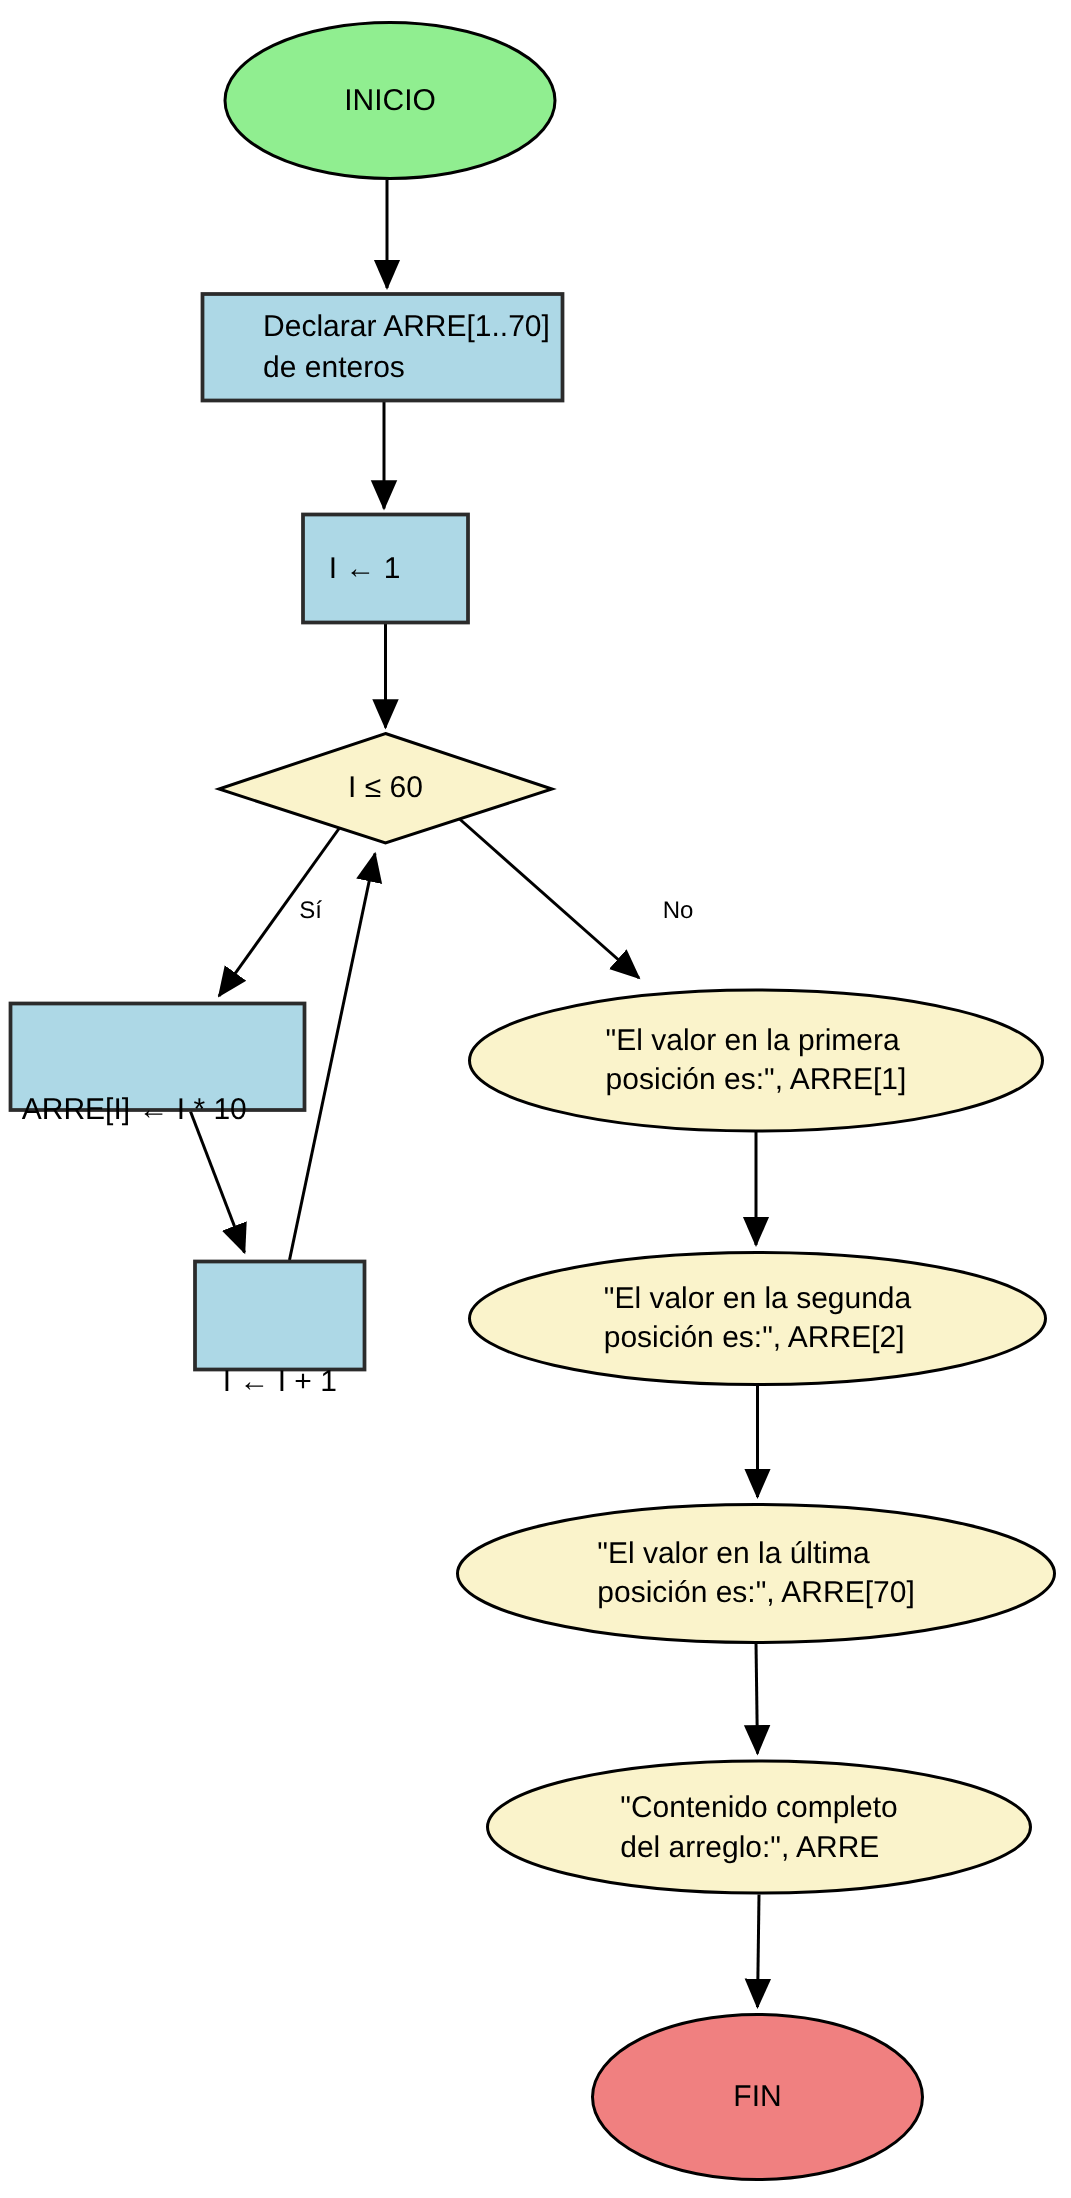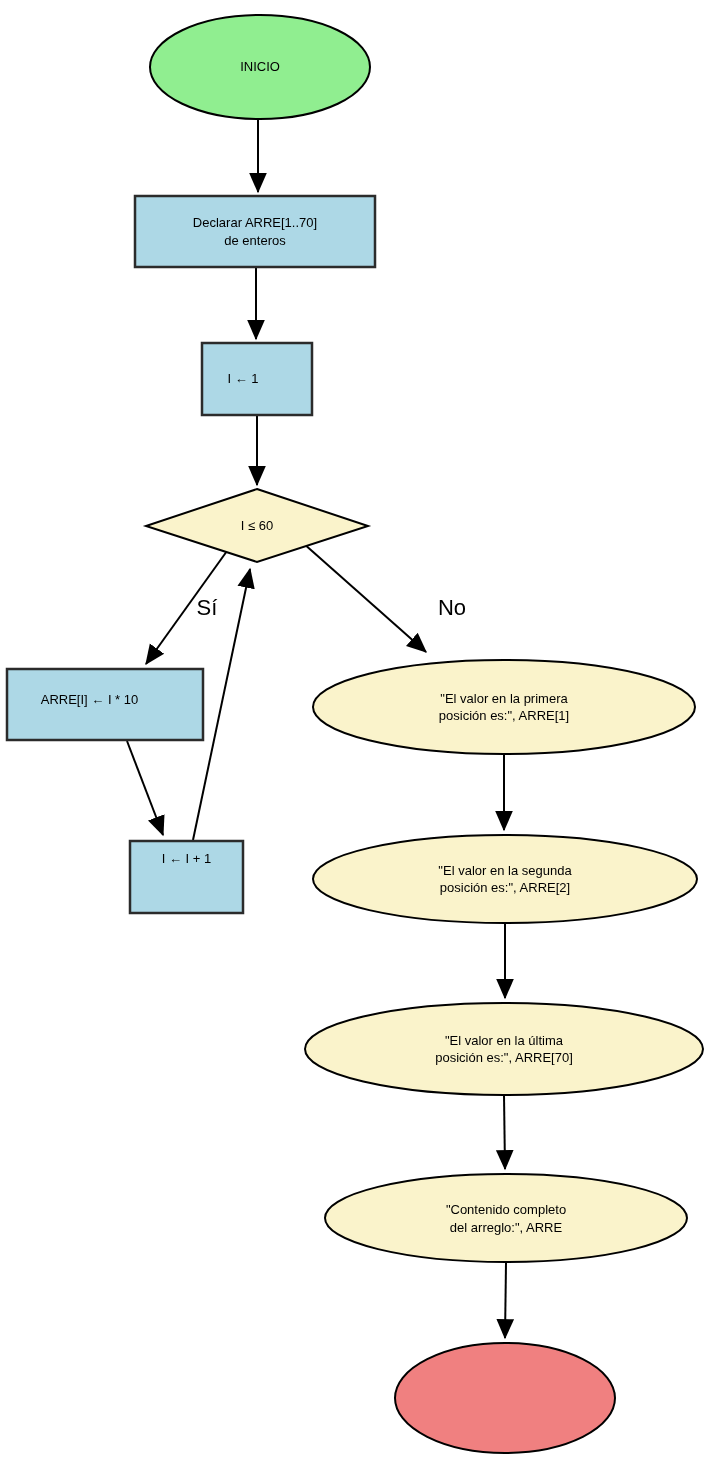--- a/index.html
+++ b/index.html
@@ -30,33 +30,33 @@
   }
   .shapes line {
     stroke: #000000;
     stroke-width: 2;
   }
   .node-label {
     position: absolute;
     display: flex;
     align-items: center;
     justify-content: center;
-    text-align: center;
+    text-align: left;
     white-space: pre-line;
-    font-size: 13px;
+    font-size: 20px;
     line-height: 1.32;
     color: #000000;
     pointer-events: none;
   }
   .edge-label {
     position: absolute;
     display: flex;
     align-items: center;
     justify-content: center;
-    font-size: 22px;
+    font-size: 16px;
     color: #000000;
     pointer-events: none;
   }
 </style>
 </head>
 <body>
 
 <div class="canvas">
 
   <svg class="shapes" width="714" height="1465" viewBox="0 0 714 1465">
@@ -86,41 +86,42 @@
     <rect x="130" y="841" width="113" height="72" fill="#ADD8E6"></rect>
     <ellipse cx="504" cy="707" rx="191" ry="47" fill="#FAF3CB"></ellipse>
     <ellipse cx="505" cy="879" rx="192" ry="44" fill="#FAF3CB"></ellipse>
     <ellipse cx="504" cy="1049" rx="199" ry="46" fill="#FAF3CB"></ellipse>
     <ellipse cx="506" cy="1218" rx="181" ry="44" fill="#FAF3CB"></ellipse>
     <ellipse cx="505" cy="1398" rx="110" ry="55" fill="#F08080"></ellipse>
   </svg>
 
   <div class="node-label" style="left:150px; top:15px; width:220px; height:104px;">INICIO</div>
 
-  <div class="node-label" style="left:135px; top:196px; width:240px; height:71px;">Declarar ARRE[1..70]
+  <div class="node-label" style="left:151px; top:196px; width:240px; height:71px;">Declarar ARRE[1..70]
 de enteros</div>
 
   <div class="node-label" style="left:188px; top:343px; width:110px; height:72px;">I ← 1</div>
 
   <div class="node-label" style="left:146px; top:489px; width:222px; height:73px;">I ≤ 60</div>
 
-  <div class="node-label" style="left:7px; top:664px; width:165px; height:71px;border-radius:27px;">ARRE[I] ← I * 10</div>
+  <div class="node-label" style="left:7px; top:705px; width:165px; height:71px;border-radius:27px;">ARRE[I] ← I * 10</div>
 
-  <div class="node-label" style="left:130px; top:823px; width:113px; height:72px;">I ← I + 1</div>
+  <div class="node-label" style="left:130px; top:885px; width:113px; height:72px;">I ← I + 1</div>
 
   <div class="node-label" style="left:313px; top:660px; width:382px; height:94px;">"El valor en la primera
 posición es:", ARRE[1]</div>
 
   <div class="node-label" style="left:313px; top:835px; width:384px; height:88px;">"El valor en la segunda
 posición es:", ARRE[2]</div>
 
   <div class="node-label" style="left:305px; top:1003px; width:398px; height:92px;">"El valor en la última
 posición es:", ARRE[70]</div>
 
   <div class="node-label" style="left:325px; top:1174px; width:362px; height:89px;">"Contenido completo
 del arreglo:", ARRE</div>
 
+  <div class="node-label" style="left:395px; top:1343px; width:220px; height:110px;">FIN</div>
 
   <div class="edge-label" style="left:185px; top:594px; width:44px; height:28px;">Sí</div>
 
   <div class="edge-label" style="left:430px; top:594px; width:44px; height:28px;">No</div>
 
 </div>
 
 </body></html>

